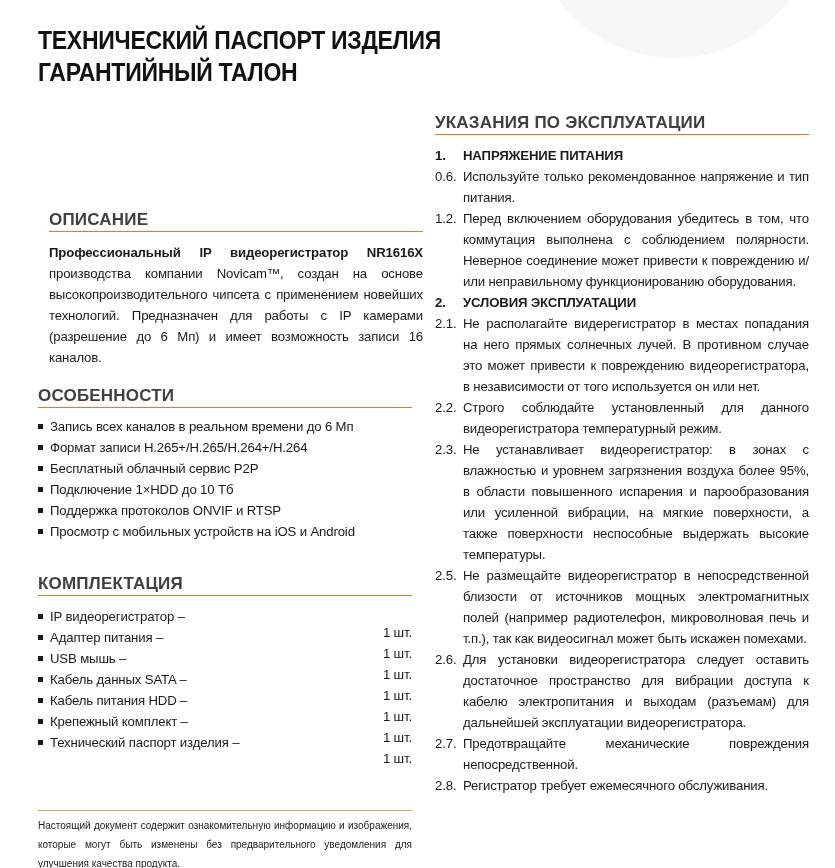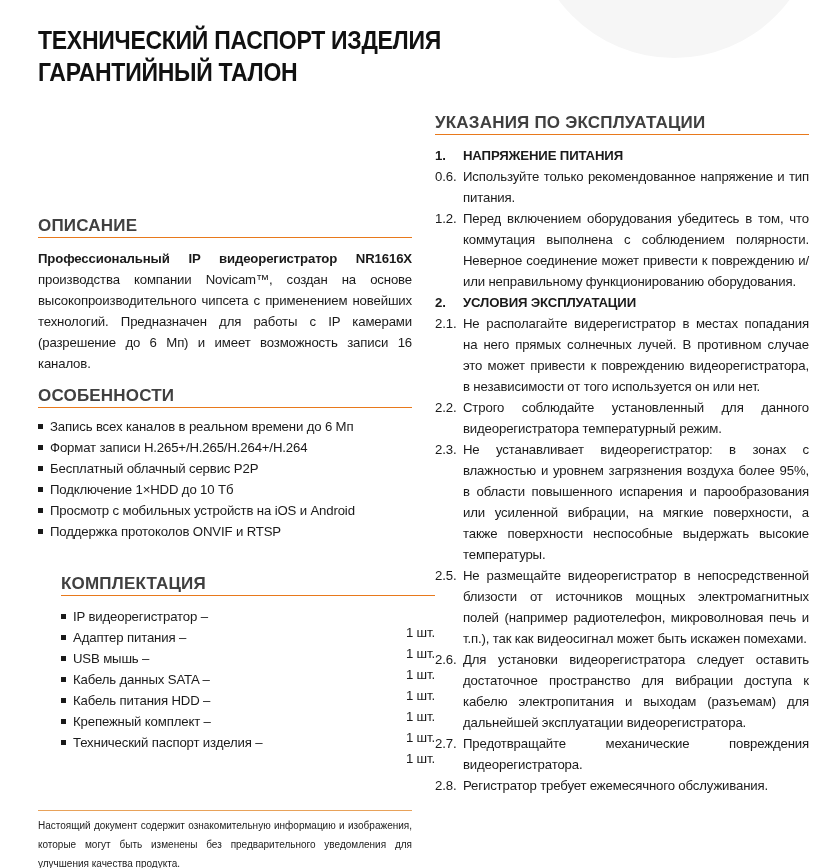--- a/index.html
+++ b/index.html
@@ -56,38 +56,38 @@
 
 <div class="deco-circle"></div>
 
 <div class="title">
   <div>ТЕХНИЧЕСКИЙ ПАСПОРТ ИЗДЕЛИЯ</div>
   <div>ГАРАНТИЙНЫЙ ТАЛОН</div>
 </div>
 
 <div class="col-left">
 
-  <div class="section" style="top:216px;">
+  <div class="section" style="top:210px;margin-left:11px;">
     <div class="sec-head">ОПИСАНИЕ</div>
     <div class="body desc"><b>Профессиональный IP видеорегистратор NR1616X</b><span> производства компании Novicam™, создан на основе высокопроизводительного чипсета с применением новейших технологий. Предназначен для работы с IP камерами (разрешение до 6 Мп) и имеет возможность записи 16 каналов.</span></div>
   </div>
 
   <div class="section" style="top:386px;">
     <div class="sec-head">ОСОБЕННОСТИ</div>
     <ul class="bullets body">
       <li>Запись всех каналов в реальном времени до 6 Мп</li>
       <li>Формат записи H.265+/H.265/H.264+/H.264</li>
       <li>Бесплатный облачный сервис P2P</li>
       <li>Подключение 1×HDD до 10 Тб</li>
+      <li>Поддержка протоколов ONVIF и RTSP</li>
       <li>Просмотр с мобильных устройств на iOS и Android</li>
-      <li>Поддержка протоколов ONVIF и RTSP</li>
     </ul>
   </div>
 
-  <div class="section" style="top:574px;margin-left:23px;">
+  <div class="section" style="top:574px;">
     <div class="sec-head">КОМПЛЕКТАЦИЯ</div>
     <ul class="bullets body" style="margin-top:10px;">
       <li><span>IP видеорегистратор –</span><span class="qty">1 шт.</span></li>
       <li><span>Адаптер питания –</span><span class="qty">1 шт.</span></li>
       <li><span>USB мышь –</span><span class="qty">1 шт.</span></li>
       <li><span>Кабель данных SATA –</span><span class="qty">1 шт.</span></li>
       <li><span>Кабель питания HDD –</span><span class="qty">1 шт.</span></li>
       <li><span>Крепежный комплект –</span><span class="qty">1 шт.</span></li>
       <li><span>Технический паспорт изделия –</span><span class="qty">1 шт.</span></li>
     </ul>
@@ -132,21 +132,21 @@
       <div class="row">
           <span class="num">2.5.</span>
           <span class="txt">Не размещайте видеорегистратор в непосредственной близости от источников мощных электромагнитных полей (например радиотелефон, микроволновая печь и т.п.), так как видеосигнал может быть искажен помехами.</span>
         </div>
       <div class="row">
           <span class="num">2.6.</span>
           <span class="txt">Для установки видеорегистратора следует оставить достаточное пространство для вибрации доступа к кабелю электропитания и выходам (разъемам) для дальнейшей эксплуатации видеорегистратора.</span>
         </div>
       <div class="row">
           <span class="num">2.7.</span>
-          <span class="txt">Предотвращайте механические повреждения видеорегистратора.</span>
+          <span class="txt">Предотвращайте механические повреждения непосредственной.</span>
         </div>
       <div class="row">
           <span class="num">2.8.</span>
           <span class="txt">Регистратор требует ежемесячного обслуживания.</span>
         </div>
     </div>
   </div>
 </div>
 
 </body></html>

